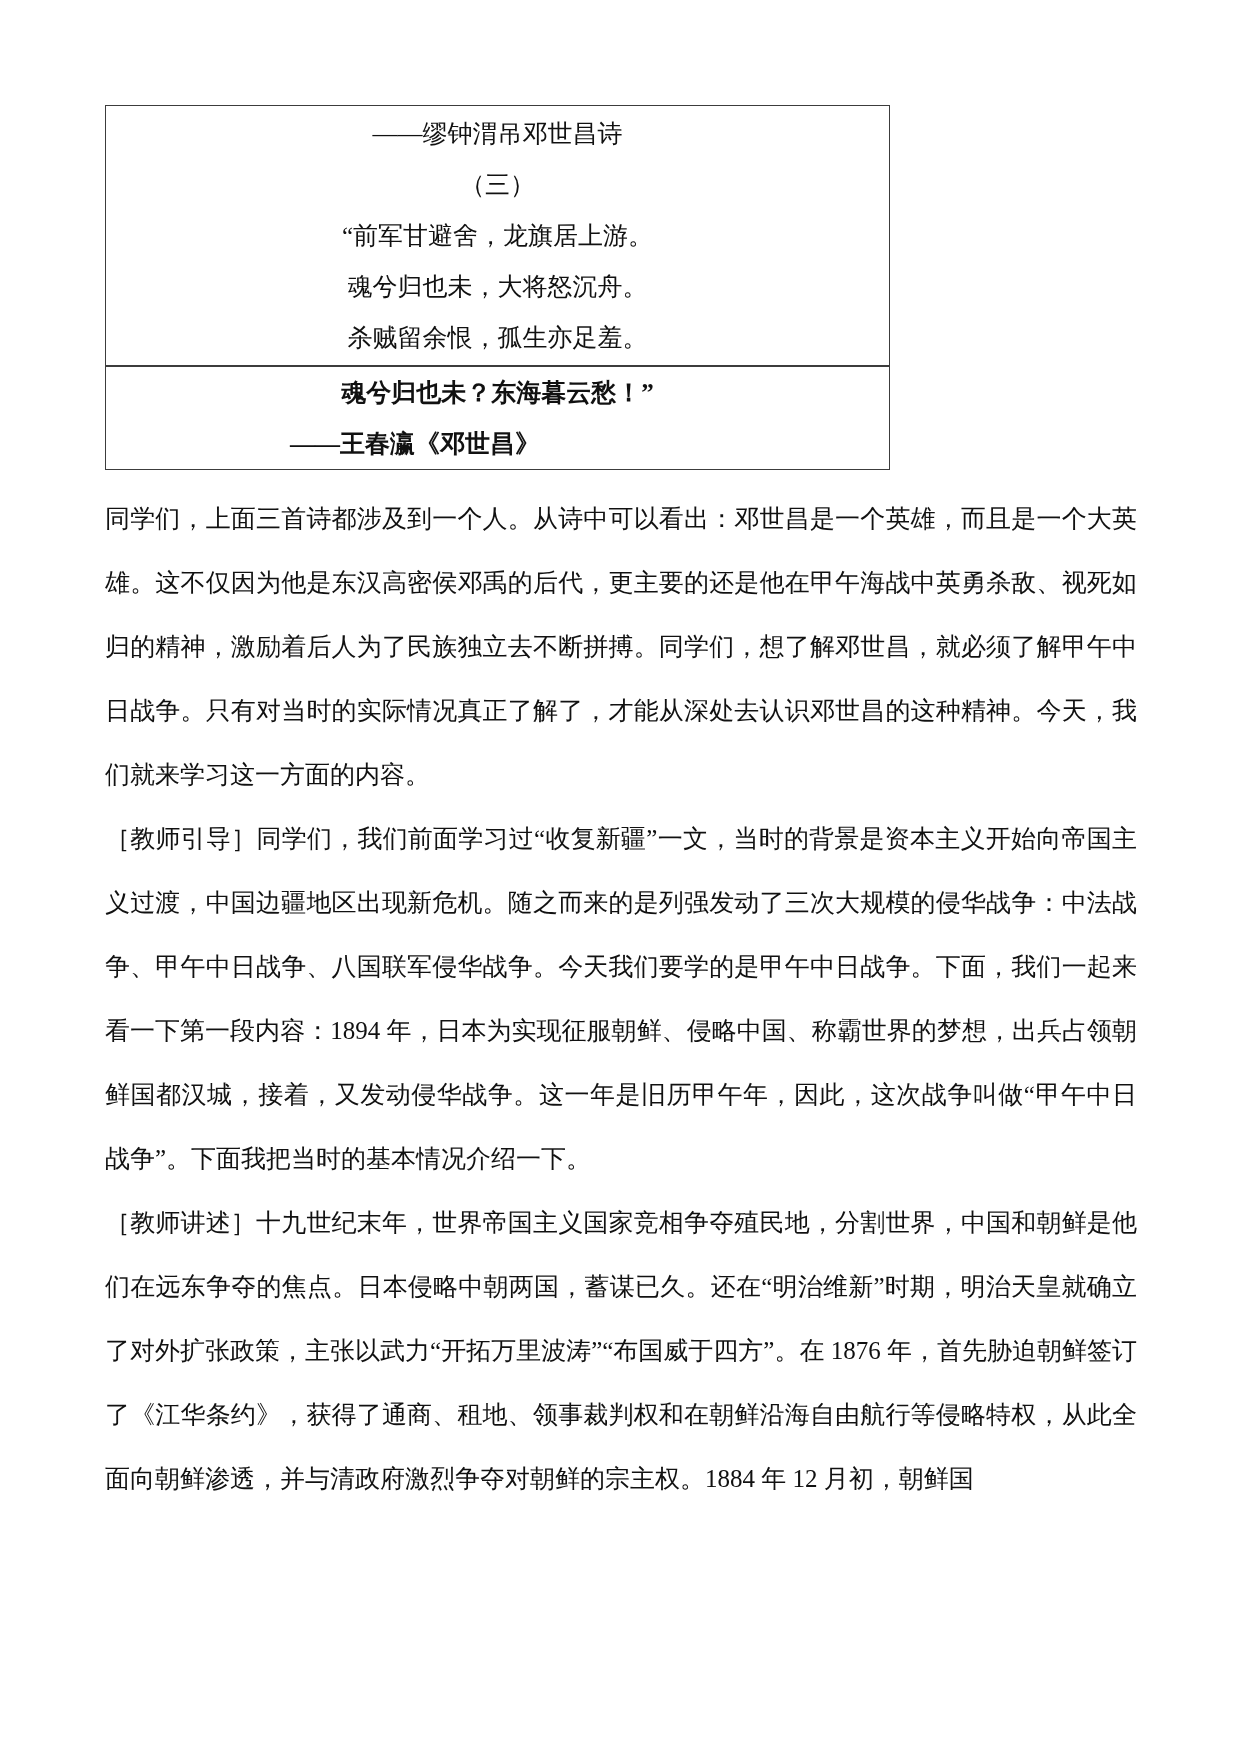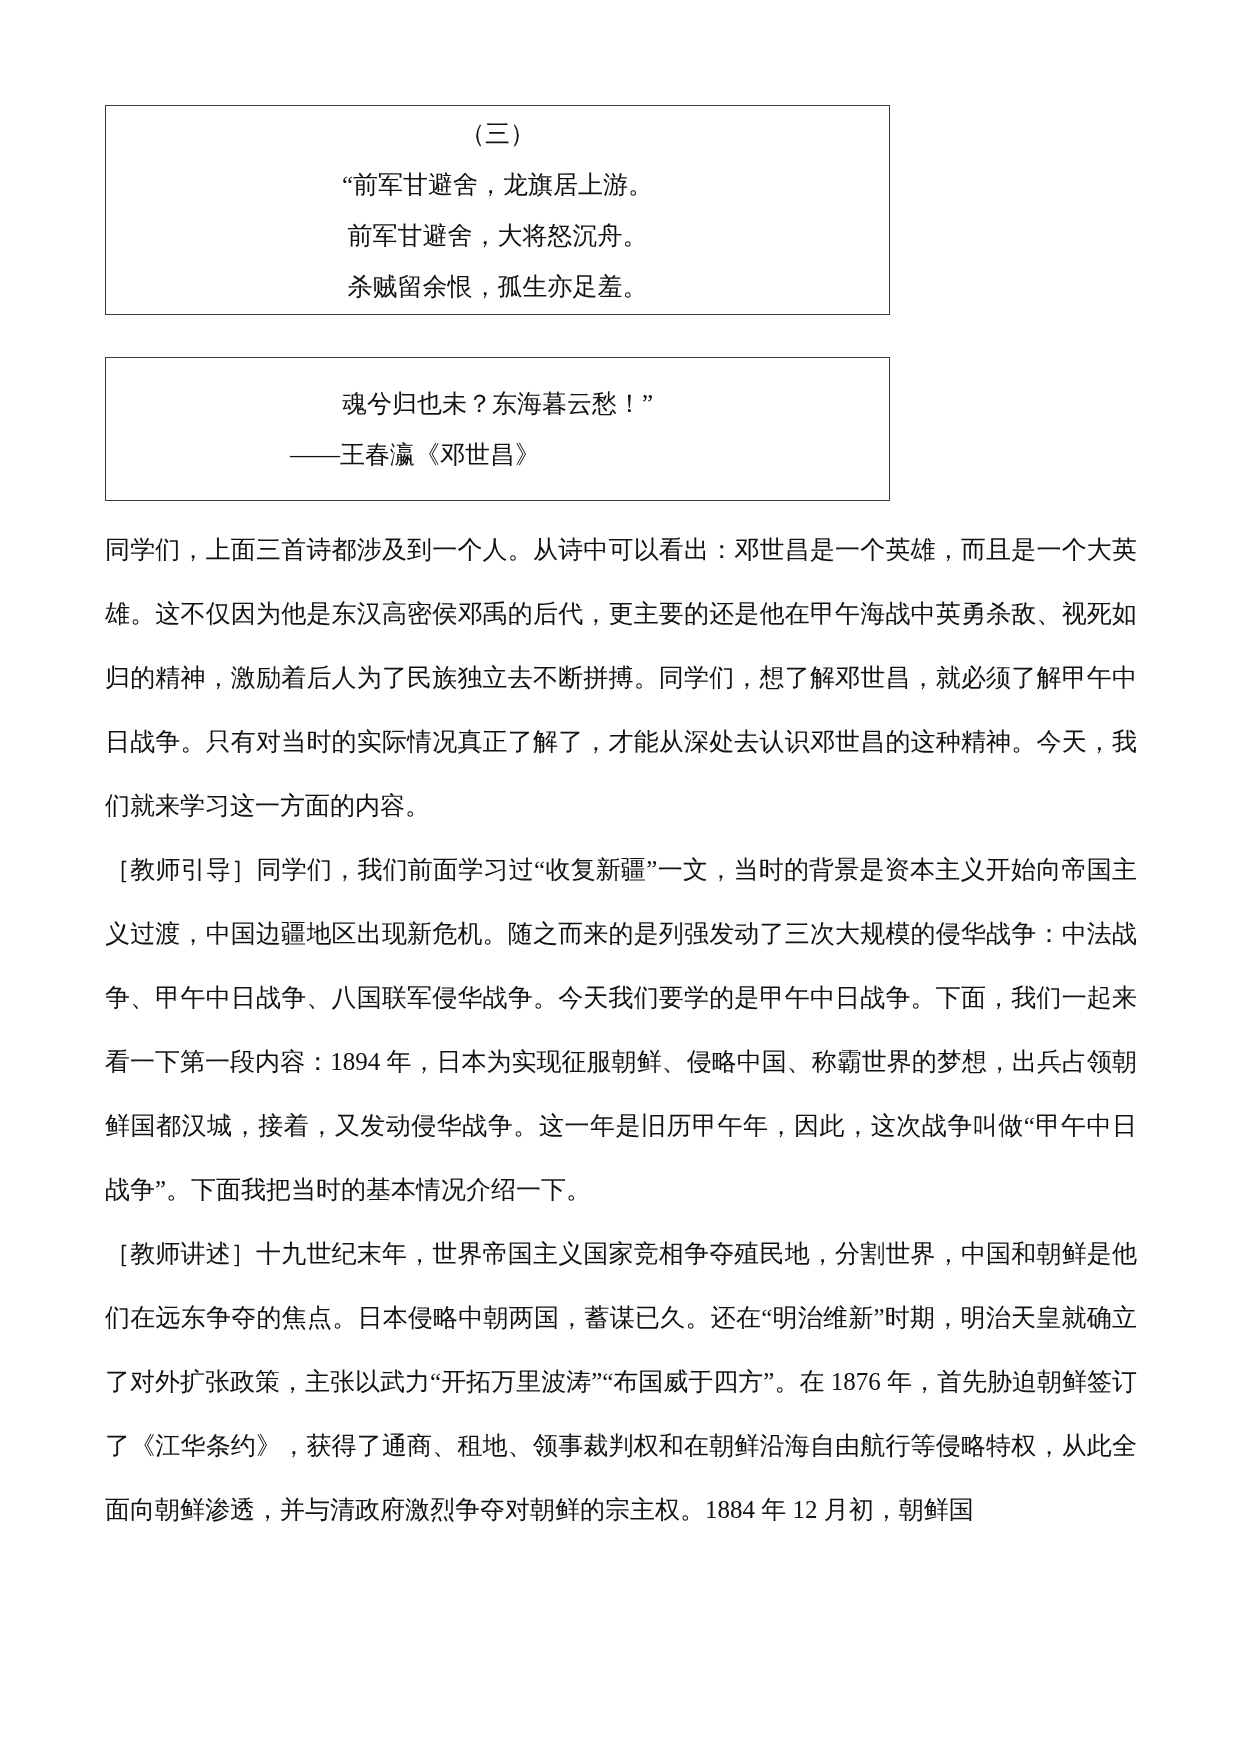--- a/index.html
+++ b/index.html
@@ -22,22 +22,22 @@
   }
   .poem-box {
     width: 785px;
     border: 1px solid #3c3c3c;
     font-size: 25px;
     line-height: 51px;
     text-align: center;
     padding: 2px 0;
   }
   .poem-box-2 {
-    margin-top: 42px;
-    padding: 20px 0;
+    padding: 0 0;
+    font-weight: bold;
   }
   .box-line { text-align: center; }
   .attribution {
     text-align: center;
     padding-right: 165px;
   }
   .body-text {
     margin-top: 17px;
     font-size: 25px;
     line-height: 64px;
@@ -47,23 +47,24 @@
     text-justify: inter-character;
   }
 </style>
 </head>
 <body>
 
 <div class="page">
   <div class="content">
 
     <div class="poem-box poem-box-1">
+      <div class="box-line">——缪钟渭吊邓世昌诗</div>
       <div class="box-line">（三）</div>
       <div class="box-line">“前军甘避舍，龙旗居上游。</div>
-      <div class="box-line">前军甘避舍，大将怒沉舟。</div>
+      <div class="box-line">魂兮归也未，大将怒沉舟。</div>
       <div class="box-line">杀贼留余恨，孤生亦足羞。</div>
     </div>
 
     <div class="poem-box poem-box-2">
       <div class="box-line">魂兮归也未？东海暮云愁！”</div>
       <div class="box-line attribution">——王春瀛《邓世昌》</div>
     </div>
 
     <div class="body-text">
       <div class="para">同学们，上面三首诗都涉及到一个人。从诗中可以看出：邓世昌是一个英雄，而且是一个大英雄。这不仅因为他是东汉高密侯邓禹的后代，更主要的还是他在甲午海战中英勇杀敌、视死如归的精神，激励着后人为了民族独立去不断拼搏。同学们，想了解邓世昌，就必须了解甲午中日战争。只有对当时的实际情况真正了解了，才能从深处去认识邓世昌的这种精神。今天，我们就来学习这一方面的内容。</div>

